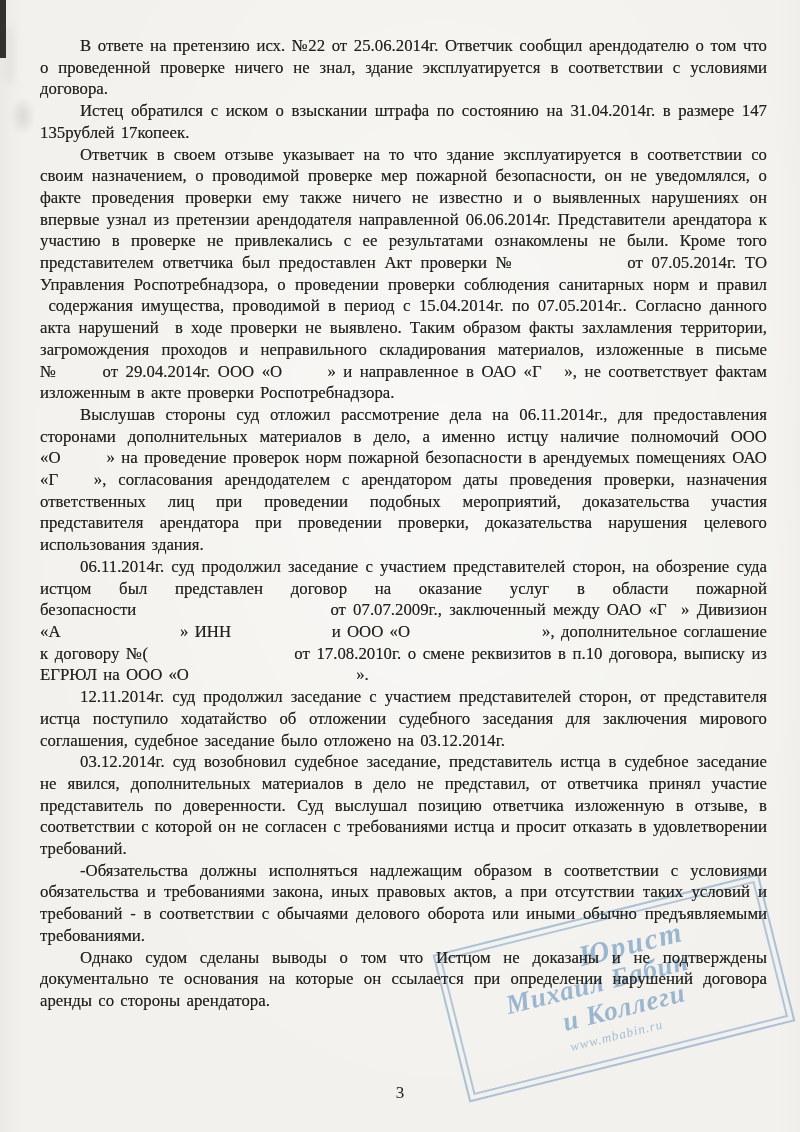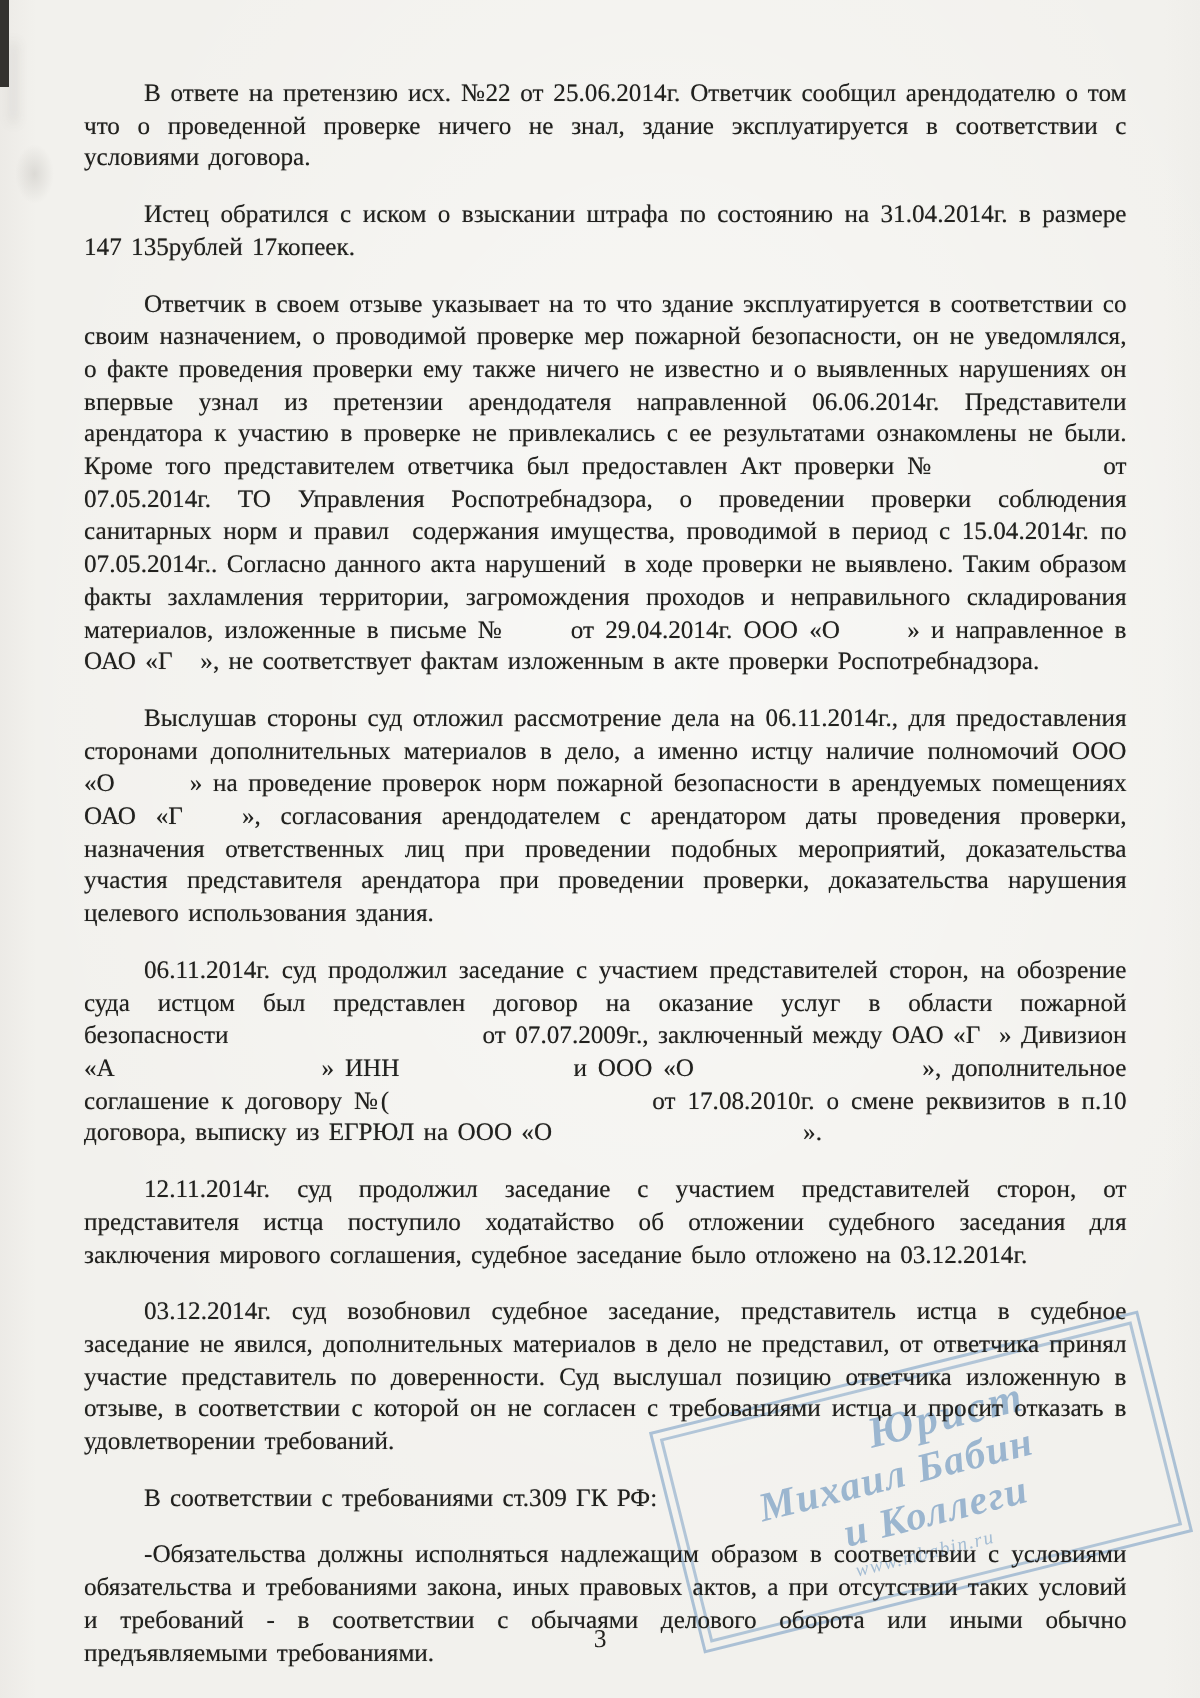--- a/index.html
+++ b/index.html
@@ -35,21 +35,21 @@
     position: relative;
     z-index: 2;
     padding: 35px 33px 0 40px;
     color: #21211e;
     font-size: 16.8px;
     line-height: 21.7px;
     text-align: justify;
     word-spacing: 2px;
     text-shadow: 0 0 0.5px rgba(33,33,30,0.55);
   }
-  .text p { margin: 16px; text-indent: 40px; }
+  .text p { margin: 0; text-indent: 40px; }
   .page-number {
     position: absolute;
     left: 0; right: 0; top: 1083px;
     z-index: 2;
     text-align: center;
     color: #23221f;
     font-size: 17px;
   }
   
   .stamp {
@@ -93,20 +93,19 @@
   </div>
 
   <div class="text">
     <p>В ответе на претензию исх. №22 от 25.06.2014г. Ответчик сообщил арендодателю о том что о проведенной проверке ничего не знал, здание эксплуатируется в соответствии с условиями договора.</p>
     <p>Истец обратился с иском о взыскании штрафа по состоянию на 31.04.2014г. в размере 147 135рублей 17копеек.</p>
     <p>Ответчик в своем отзыве указывает на то что здание эксплуатируется в соответствии со своим назначением, о проводимой проверке мер пожарной безопасности, он не уведомлялся, о факте проведения проверки ему также ничего не известно и о выявленных нарушениях он впервые узнал из претензии арендодателя направленной 06.06.2014г. Представители арендатора к участию в проверке не привлекались с ее результатами ознакомлены не были. Кроме того представителем ответчика был предоставлен Акт проверки №&nbsp;&nbsp;&nbsp;&nbsp;&nbsp;&nbsp;&nbsp;&nbsp;&nbsp;&nbsp;&nbsp;&nbsp; от 07.05.2014г. ТО Управления Роспотребнадзора, о проведении проверки соблюдения санитарных норм и правил &nbsp;содержания имущества, проводимой в период с 15.04.2014г. по 07.05.2014г.. Согласно данного акта нарушений &nbsp;в ходе проверки не выявлено. Таким образом факты захламления территории, загромождения проходов и неправильного складирования материалов, изложенные в письме №&nbsp;&nbsp;&nbsp;&nbsp;&nbsp; от 29.04.2014г. ООО «О&nbsp;&nbsp;&nbsp;&nbsp;&nbsp;&nbsp;» и направленное в ОАО «Г&nbsp;&nbsp;&nbsp;», не соответствует фактам изложенным в акте проверки Роспотребнадзора.</p>
     <p>Выслушав стороны суд отложил рассмотрение дела на 06.11.2014г., для предоставления сторонами дополнительных материалов в дело, а именно истцу наличие полномочий ООО «О&nbsp;&nbsp;&nbsp;&nbsp;&nbsp;&nbsp;&nbsp;» на проведение проверок норм пожарной безопасности в арендуемых помещениях ОАО «Г&nbsp;&nbsp;&nbsp;», согласования арендодателем с арендатором даты проведения проверки, назначения ответственных лиц при проведении подобных мероприятий, доказательства участия представителя арендатора при проведении проверки, доказательства нарушения целевого использования здания.</p>
     <p>06.11.2014г. суд продолжил заседание с участием представителей сторон, на обозрение суда истцом был представлен договор на оказание услуг в области пожарной безопасности&nbsp;&nbsp;&nbsp;&nbsp;&nbsp;&nbsp;&nbsp;&nbsp;&nbsp;&nbsp;&nbsp;&nbsp;&nbsp;&nbsp;&nbsp;&nbsp;&nbsp;&nbsp;&nbsp;&nbsp;&nbsp;&nbsp;&nbsp;&nbsp;&nbsp;&nbsp; от 07.07.2009г., заключенный между ОАО «Г&nbsp;&nbsp;» Дивизион «А&nbsp;&nbsp;&nbsp;&nbsp;&nbsp;&nbsp;&nbsp;&nbsp;&nbsp;&nbsp;&nbsp;&nbsp;&nbsp;&nbsp;&nbsp;&nbsp;&nbsp;&nbsp;&nbsp;» ИНН&nbsp;&nbsp;&nbsp;&nbsp;&nbsp;&nbsp;&nbsp;&nbsp;&nbsp;&nbsp;&nbsp;&nbsp;&nbsp;&nbsp;&nbsp; и ООО «О&nbsp;&nbsp;&nbsp;&nbsp;&nbsp;&nbsp;&nbsp;&nbsp;&nbsp;&nbsp;&nbsp;&nbsp;&nbsp;&nbsp;&nbsp;&nbsp;&nbsp;&nbsp;&nbsp;&nbsp;&nbsp;», дополнительное соглашение к договору №(&nbsp;&nbsp;&nbsp;&nbsp;&nbsp;&nbsp;&nbsp;&nbsp;&nbsp;&nbsp;&nbsp;&nbsp;&nbsp;&nbsp;&nbsp;&nbsp;&nbsp;&nbsp;&nbsp;&nbsp;&nbsp; от 17.08.2010г. о смене реквизитов в п.10 договора, выписку из ЕГРЮЛ на ООО «О&nbsp;&nbsp;&nbsp;&nbsp;&nbsp;&nbsp;&nbsp;&nbsp;&nbsp;&nbsp;&nbsp;&nbsp;&nbsp;&nbsp;&nbsp;&nbsp;&nbsp;&nbsp;&nbsp;&nbsp;&nbsp;&nbsp;&nbsp;&nbsp;&nbsp;&nbsp;&nbsp;».</p>
     <p>12.11.2014г. суд продолжил заседание с участием представителей сторон, от представителя истца поступило ходатайство об отложении судебного заседания для заключения мирового соглашения, судебное заседание было отложено на 03.12.2014г.</p>
     <p>03.12.2014г. суд возобновил судебное заседание, представитель истца в судебное заседание не явился, дополнительных материалов в дело не представил, от ответчика принял участие представитель по доверенности. Суд выслушал позицию ответчика изложенную в отзыве, в соответствии с которой он не согласен с требованиями истца и просит отказать в удовлетворении требований.</p>
-    <p>В соответствии с требованиями ст.309 ГК РФ:</p>
     <p>-Обязательства должны исполняться надлежащим образом в соответствии с условиями обязательства и требованиями закона, иных правовых актов, а при отсутствии таких условий и требований - в соответствии с обычаями делового оборота или иными обычно предъявляемыми требованиями.</p>
     <p>Однако судом сделаны выводы о том что Истцом не доказаны и не подтверждены документально те основания на которые он ссылается при определении нарушений договора аренды со стороны арендатора.</p>
   </div>
 
   <div class="page-number">3</div>
 
 </div>
 
 </body></html>

